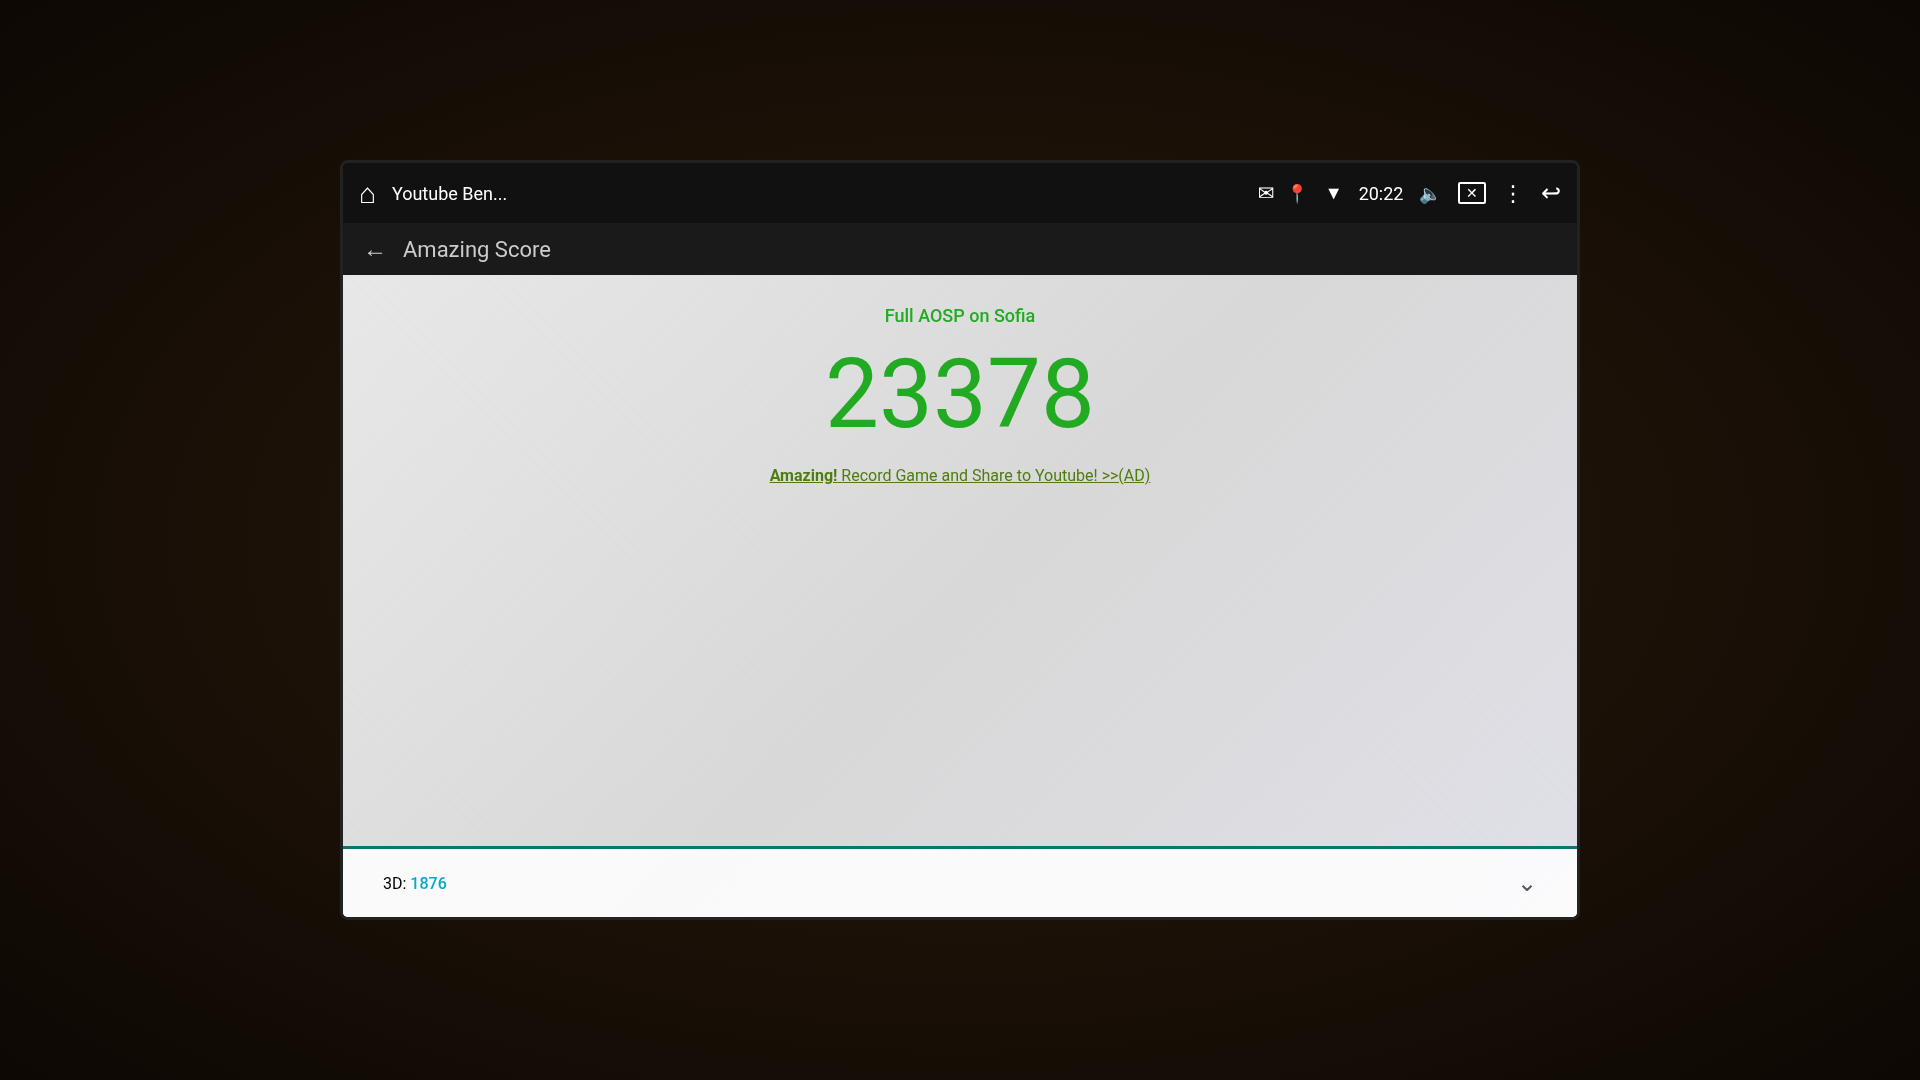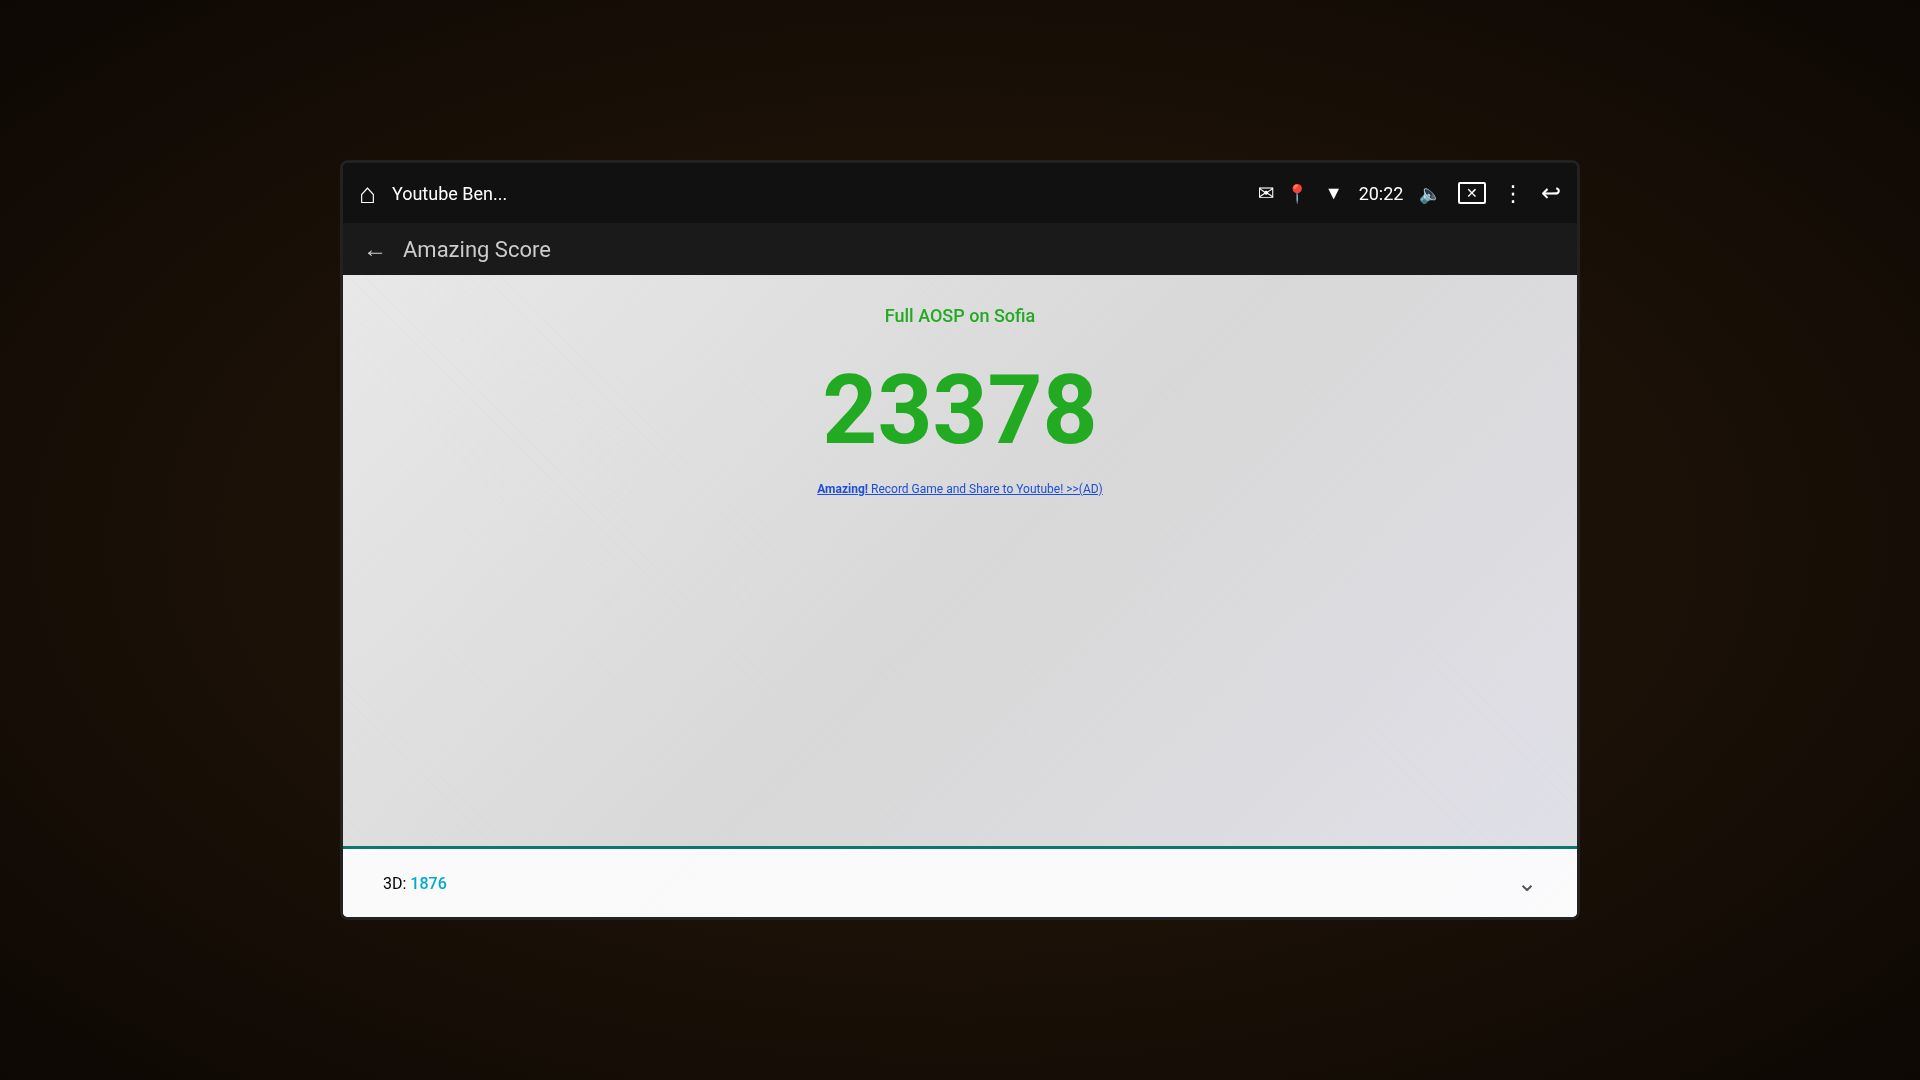--- a/index.html
+++ b/index.html
@@ -172,34 +172,34 @@
       flex-direction: column;
       align-items: center;
       padding-top: 30px;
       flex: 1;
     }
 
     .subtitle-text {
       font-size: 18px;
       color: #22aa22;
       font-weight: 500;
-      margin-bottom: 36px;
+      margin-bottom: 20px;
     }
 
     .main-score {
       font-size: 96px;
       color: #22aa22;
-      font-weight: 700;
+      font-weight: 400;
       line-height: 1;
       margin-bottom: 24px;
     }
 
     .ad-text {
-      font-size: 12px;
-      color: #1d4ed8;
+      font-size: 16px;
+      color: #4d7c0f;
       text-decoration: underline;
     }
 
     .ad-text .amazing {
       font-weight: 700;
     }
 
     
     .score-detail {
       position: relative;

